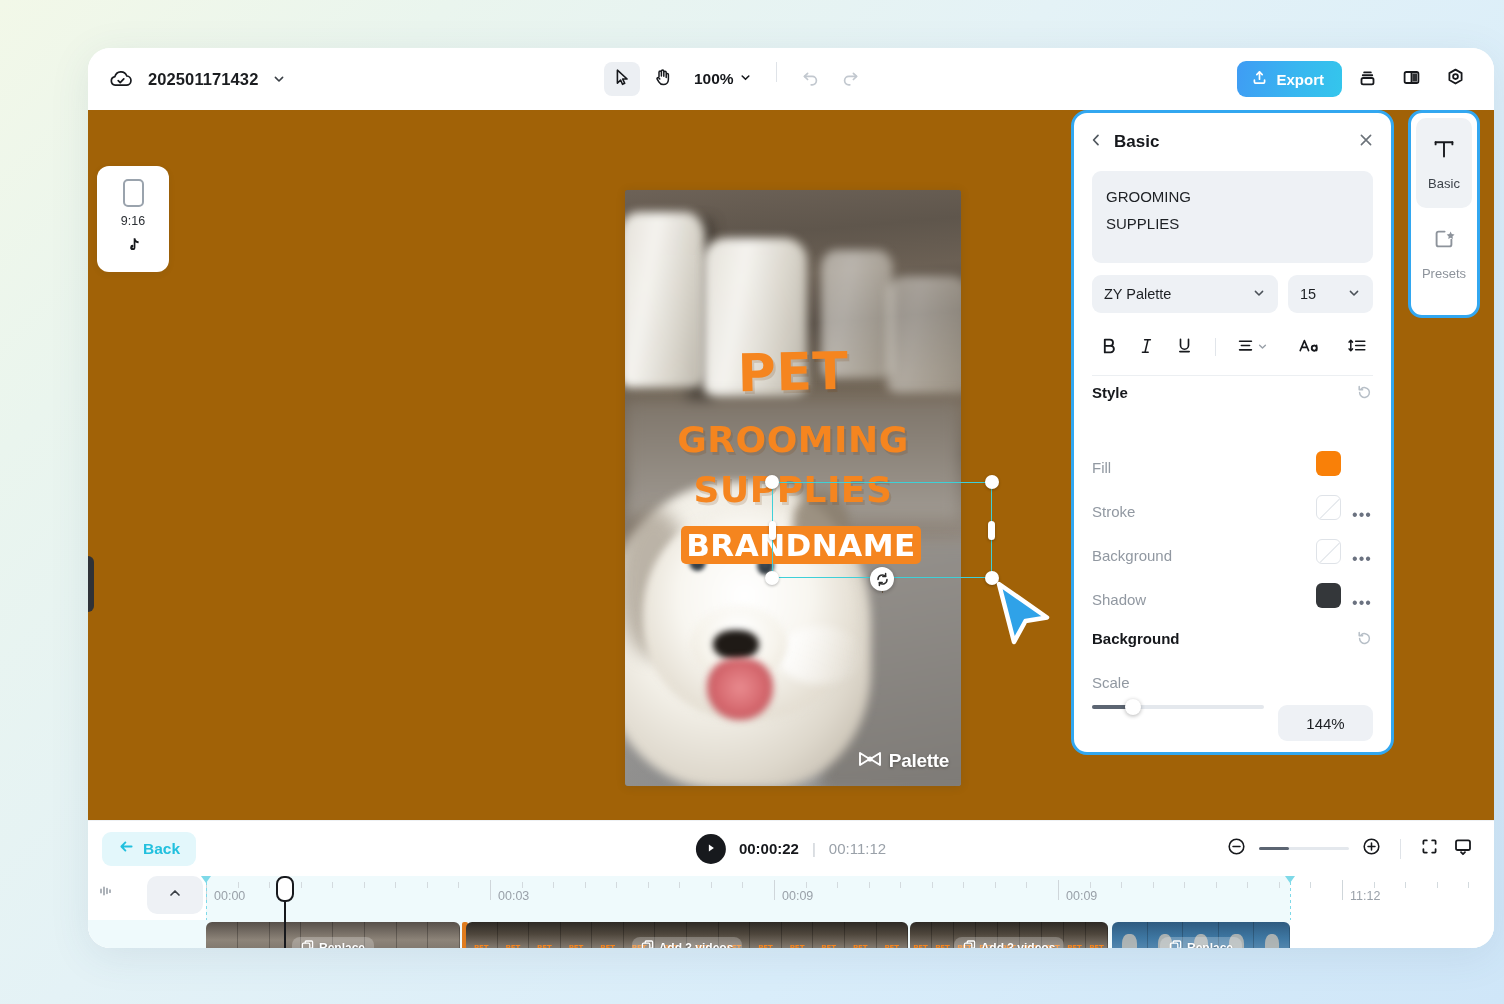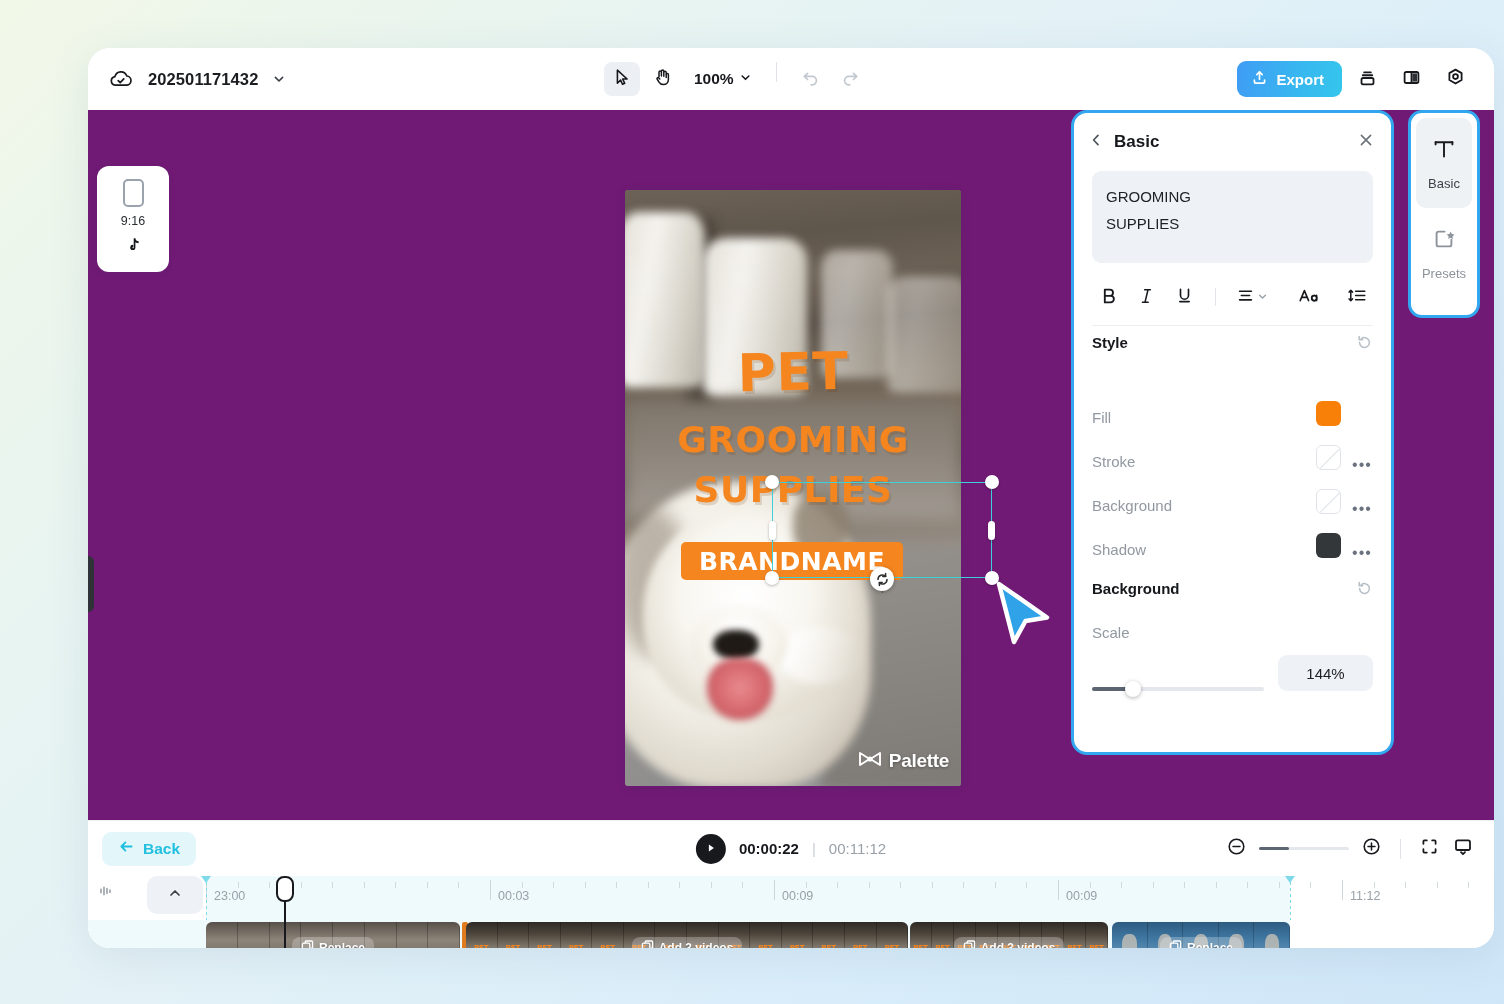--- a/index.html
+++ b/index.html
@@ -57,21 +57,21 @@
     background: linear-gradient(100deg, #3f9cf4 0%, #38b6f0 55%, #34c6ec 100%);
     color:#fff; font-size:15px; font-weight:700; cursor:pointer;
     border:none;
   }
   .icon-btn { width:38px; height:38px; border-radius:9px; display:flex; align-items:center; justify-content:center; cursor:pointer; }
 
   
   #workspace {
     position:absolute; left:0; top:62px;
     width:1406px; height:710px;
-    background:#701a75;
+    background:#a16207;
   }
 
   
   #ratio-card {
     position:absolute; left:9px; top:56px;
     width:72px; height:106px;
     background:#fff; border-radius:12px;
     box-shadow: 0 2px 7px rgba(30,50,70,.07);
     display:flex; flex-direction:column; align-items:center;
     padding-top:13px; cursor:pointer;
@@ -169,25 +169,25 @@
     position:absolute; width:100%; text-align:center;
     font-family:"DejaVu Sans", sans-serif;
     font-weight:900; color:#F5851F;
     text-shadow: 2px 3px 0 rgba(120,60,5,.17);
     letter-spacing:.5px;
   }
   #ov-pet      { top:156px; font-size:52px; line-height:52px; transform: rotate(-1.2deg); }
   #ov-grooming { top:232px; font-size:36px; line-height:36px; }
   #ov-supplies { top:282px; font-size:36px; line-height:36px; }
   #ov-brand {
-    position:absolute; left:56px; top:352px; width:222px; height:38px;
+    position:absolute; left:56px; top:336px; width:240px; height:38px;
     background:#F5851F; border-radius:5px;
     display:flex; align-items:center; justify-content:center;
     color:#fff; font-family:"DejaVu Sans", sans-serif;
-    font-weight:900; font-size:25px; letter-spacing:.5px;
+    font-weight:900; font-size:31px; letter-spacing:.5px;
   }
 
   
   #selection-frame {
     position:absolute; left:684px; top:372px; width:220px; height:96px;
     border: 1.6px solid #3ED0D8;
     z-index: 6;
   }
   .handle { position:absolute; background:#fff; border-radius:50%;
     box-shadow: 0 1px 3px rgba(0,0,0,.28); }
@@ -249,21 +249,21 @@
   .style-row { display:flex; align-items:flex-end; height:44px; }
   .style-label { font-size:15px; color:#9198a1; }
   .swatch { width:25px; height:25px; border-radius:6px; margin-left:auto; cursor:pointer; }
   .swatch.empty { background:#fff; border:1px solid #dfe3e8; position:relative; overflow:hidden; }
   .swatch.empty::after {
     content:""; position:absolute; left:-4px; top:11px; width:36px; height:1px;
     background:#dfe3e8; transform: rotate(-45deg);
   }
   .ellipsis { width:22px; margin-left:10px; text-align:center; color:#6b7280; font-size:16px; letter-spacing:1px; cursor:pointer; line-height:10px; }
   .ellipsis.spacer { visibility:hidden; }
-  .slider-row { display:flex; align-items:flex-end; gap:14px; margin-top:4px; }
+  .slider-row { display:flex; align-items:flex-start; gap:14px; margin-top:4px; }
   .slider-track { position:relative; flex:1; height:4px; background:#e4e8ed; border-radius:2px; cursor:pointer; }
   .slider-fill { position:absolute; left:0; top:0; height:4px; background:#5c6572; border-radius:2px; }
   .slider-knob { position:absolute; top:-6px; width:16px; height:16px; border-radius:50%; background:#fff; box-shadow:0 1px 4px rgba(0,0,0,.3); }
   .val-chip {
     width:95px; height:36px; background:#eef1f5; border-radius:9px;
     display:flex; align-items:center; justify-content:center;
     font-size:15px; color:#1d2024; cursor:text;
   }
   .label-sm { font-size:15px; color:#9198a1; margin-top:12px; }
 
@@ -565,20 +565,38 @@
         <svg width="18" height="18" viewBox="0 0 18 18" fill="none">
           <path d="M4.4 4.4l9.2 9.2M13.6 4.4l-9.2 9.2" stroke="#6b7279" stroke-width="1.6" stroke-linecap="round"></path>
         </svg>
       </span>
     </div>
 
     <div class="panel-body">
       <div id="text-area">GROOMING
 SUPPLIES</div>
 
+      <div class="selects-row">
+        <div id="font-select">
+          <span>ZY Palette</span>
+          <span class="sel-chev">
+            <svg width="14" height="14" viewBox="0 0 14 14" fill="none">
+              <path d="M3.4 5.4L7 9l3.6-3.6" stroke="#4b5158" stroke-width="1.5" stroke-linecap="round" stroke-linejoin="round"></path>
+            </svg>
+          </span>
+        </div>
+        <div id="font-size-select">
+          <span>15</span>
+          <span class="sel-chev">
+            <svg width="14" height="14" viewBox="0 0 14 14" fill="none">
+              <path d="M3.4 5.4L7 9l3.6-3.6" stroke="#4b5158" stroke-width="1.5" stroke-linecap="round" stroke-linejoin="round"></path>
+            </svg>
+          </span>
+        </div>
+      </div>
 
       <div id="format-row">
         <div class="fmt-btn">
           <span>
             <svg width="19" height="19" viewBox="0 0 19 19" fill="none">
               <path d="M5.8 3.6h5.1a3.1 3.1 0 0 1 0 6.2H5.8zM5.8 9.8h5.8a3.3 3.3 0 0 1 0 6.6H5.8z" stroke="#17191d" stroke-width="1.85" stroke-linejoin="round"></path>
             </svg>
           </span>
         </div>
         <div class="fmt-btn">
@@ -798,21 +816,21 @@
           <div class="tl-tick" style="left: 1159.33px;"></div>
           <div class="tl-tick" style="left: 1190.89px;"></div>
           <div class="tl-tick" style="left: 1222.44px;"></div>
           <div class="tl-tick major" style="left: 1254px;"></div>
           <div class="tl-tick" style="left: 1285.56px;"></div>
           <div class="tl-tick" style="left: 1317.11px;"></div>
           <div class="tl-tick" style="left: 1348.67px;"></div>
           <div class="tl-tick" style="left: 1380.22px;"></div>
         </div>
       <div id="ruler-labels">
-          <div class="tl-time" style="left: 126px;">23:00</div>
+          <div class="tl-time" style="left: 126px;">00:00</div>
           <div class="tl-time" style="left: 410px;">00:03</div>
           <div class="tl-time" style="left: 694px;">00:09</div>
           <div class="tl-time" style="left: 978px;">00:09</div>
           <div class="tl-time" style="left: 1262px;">11:12</div>
         </div>
       <div class="tl-endcap" style="left:113px;"></div>
       <div class="tl-dashed" style="left:118px;"></div>
       <div class="tl-endcap" style="left:1197px;"></div>
       <div class="tl-dashed" style="left:1202px;"></div>
     </div>

